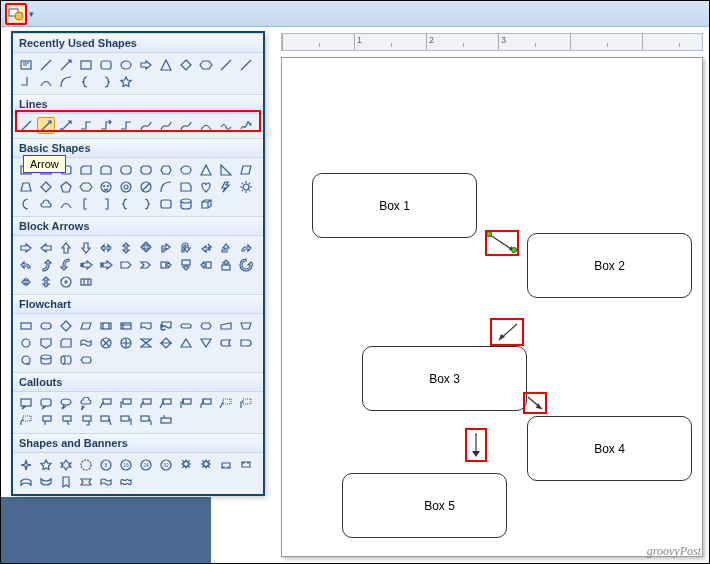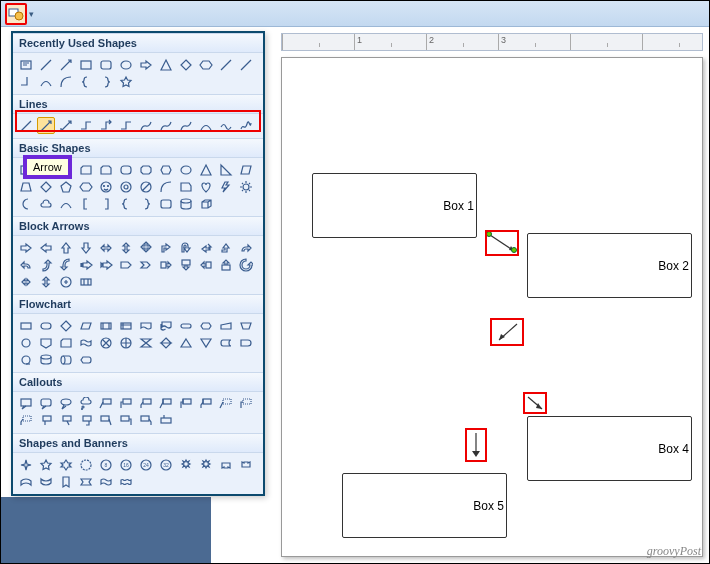--- a/index.html
+++ b/index.html
@@ -20,30 +20,30 @@
 .shapes-panel .section-header { background: linear-gradient(#f4f8fd,#dfeafb); padding: 3px 6px; font-weight: bold; color: #1f3b5d; border-top: 1px solid #c9d8ec; border-bottom: 1px solid #c9d8ec; font-size: 11px; }
 .shapes-panel .section-body { padding: 3px 4px 4px 4px; }
 .shape-row { display: flex; flex-wrap: wrap; gap: 2px; }
 .shape-cell { width: 18px; height: 17px; display: flex; align-items: center; justify-content: center; border: 1px solid transparent; cursor: pointer; border-radius: 2px; }
 .shape-cell svg { width: 14px; height: 14px; stroke: #3a5d8f; stroke-width: 1.2; fill: none; }
 .shape-cell.sel { background: #ffe39b; border-color: #d79b00; }
 
 .lines-section { position: relative; }
 .lines-highlight { position: absolute; left: 2px; top: 16px; width: 246px; height: 22px; border: 2px solid #e00; pointer-events: none; z-index: 5; }
 
-.tooltip { position: absolute; left: 22px; top: 128px; background: #ffffe1; border: 4px solid #6d28d9; padding: 2px 6px; font-size: 11px; z-index: 60; }
+.tooltip { position: absolute; left: 22px; top: 128px; background: #ffffe1; border: 1px solid #6d28d9; padding: 2px 6px; font-size: 11px; z-index: 60; }
 .ruler { position: absolute; left: 280px; right: 6px; top: 6px; height: 18px; background: #f0f2f5; border: 1px solid #b0bdd0; font-size: 9px; color: #666; display:flex; align-items:center; overflow:hidden;}
 .ruler .tick { flex:0 0 72px; border-left:1px solid #aaa; height:100%; position:relative; }
 .ruler .tick span { position:absolute; left:2px; top:1px; }
 .ruler .tick::after { content:''; position:absolute; left:36px; top:9px; width:1px; height:4px; background:#aaa; }
 
 .page { position: absolute; left: 280px; top: 30px; right: 6px; bottom: 6px; background: #fff; border: 1px solid #999; box-shadow: 2px 2px 4px rgba(0,0,0,.25); }
 
 
-.box { position: absolute; border: 1px solid #333; border-radius: 2px; background: #fff; display: flex; align-items: center; justify-content: flex-end; font-size: 12px; padding: 2px; }
+.box { position: absolute; border: 1px solid #333; border-radius: 10px; background: #fff; display: flex; align-items: center; justify-content: center; font-size: 12px; padding: 2px; }
 
 
 .hl { position: absolute; border: 2px solid #e00; background: rgba(255,255,255,0); z-index: 10; }
 .arrow-line { position: absolute; z-index: 9; }
 .arrow-line svg { overflow: visible; }
 .endpt { width: 6px; height: 6px; background: #6c0; border: 1px solid #163; border-radius: 50%; position: absolute; }
 
 
 .watermark { position: absolute; right: 8px; bottom: 4px; color: #888; font-size: 12px; font-style: italic; font-family: Georgia, serif; z-index: 100; margin-left: 25px; }
 
@@ -988,20 +988,23 @@
   </div>
 
   <div class="page">
 
     <div class="box" style="left:30px; top:115px; width:165px; height:65px;">
         <span>Box 1</span>
       </div>
     <div class="box" style="left:245px; top:175px; width:165px; height:65px;">
         <span>Box 2</span>
       </div>
+    <div class="box" style="left:80px; top:288px; width:165px; height:65px;">
+        <span>Box 3</span>
+      </div>
     <div class="box" style="left:245px; top:358px; width:165px; height:65px;">
         <span>Box 4</span>
       </div>
     <div class="box" style="left:60px; top:415px; width:165px; height:65px;padding-left:32px;">
         <span>Box 5</span>
       </div>
 
     <div class="hl" style="left:203px; top:172px; width:34px; height:26px;"></div>
     <div class="arrow-line" style="left:205px; top:174px;">
       <svg width="30" height="22">

